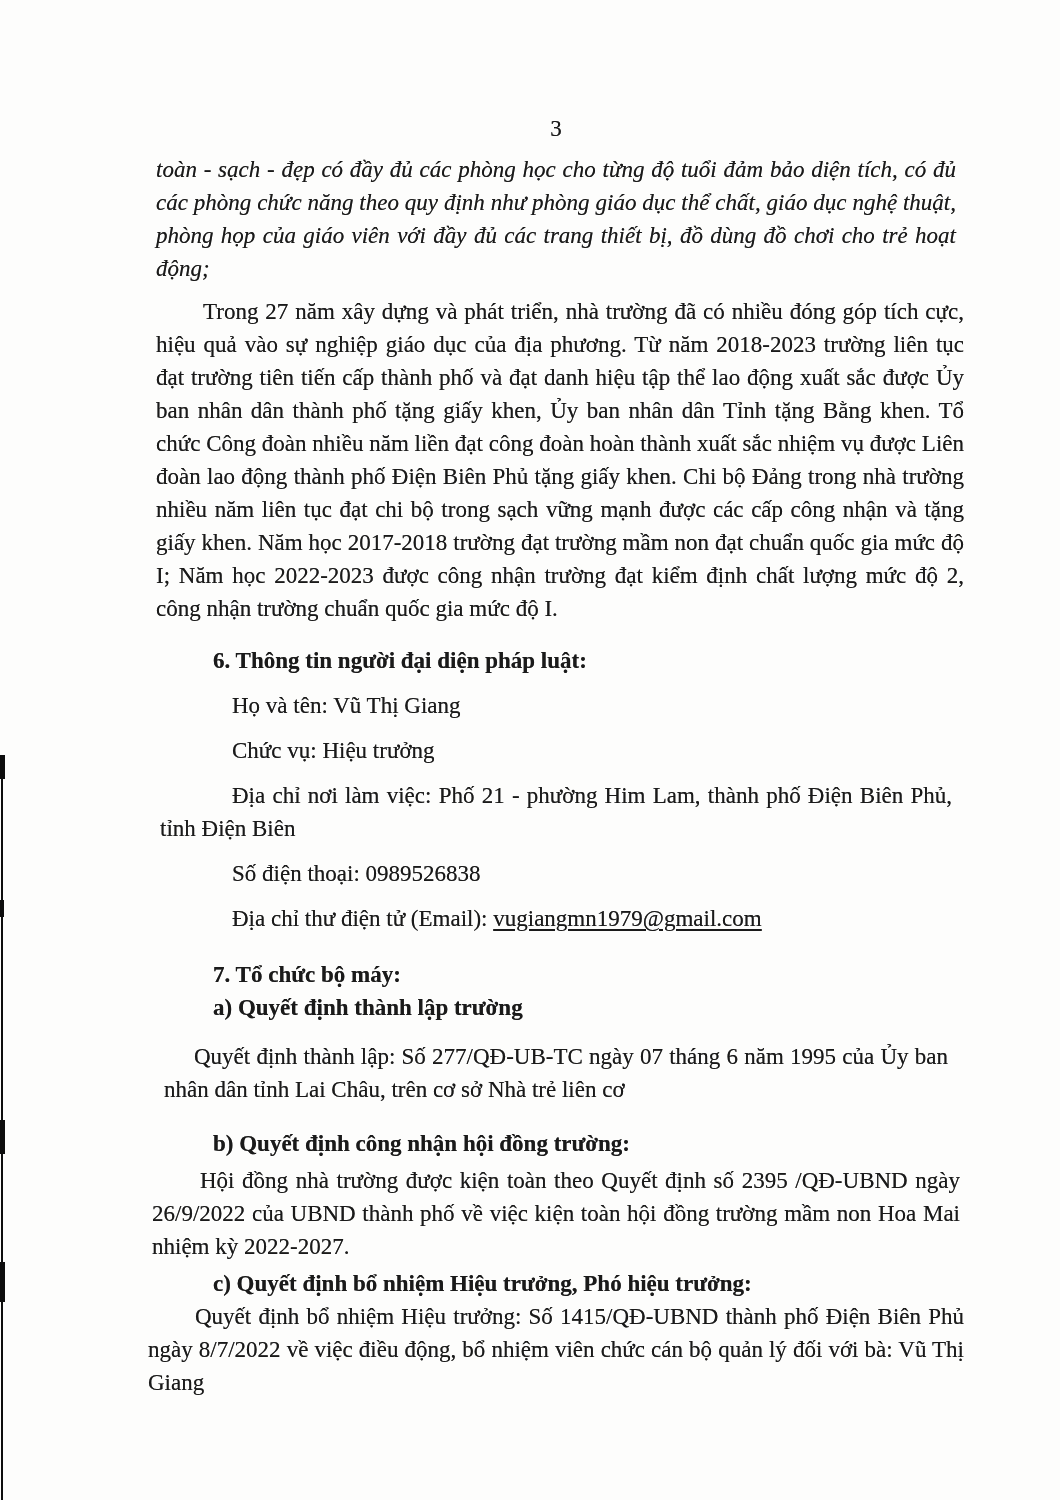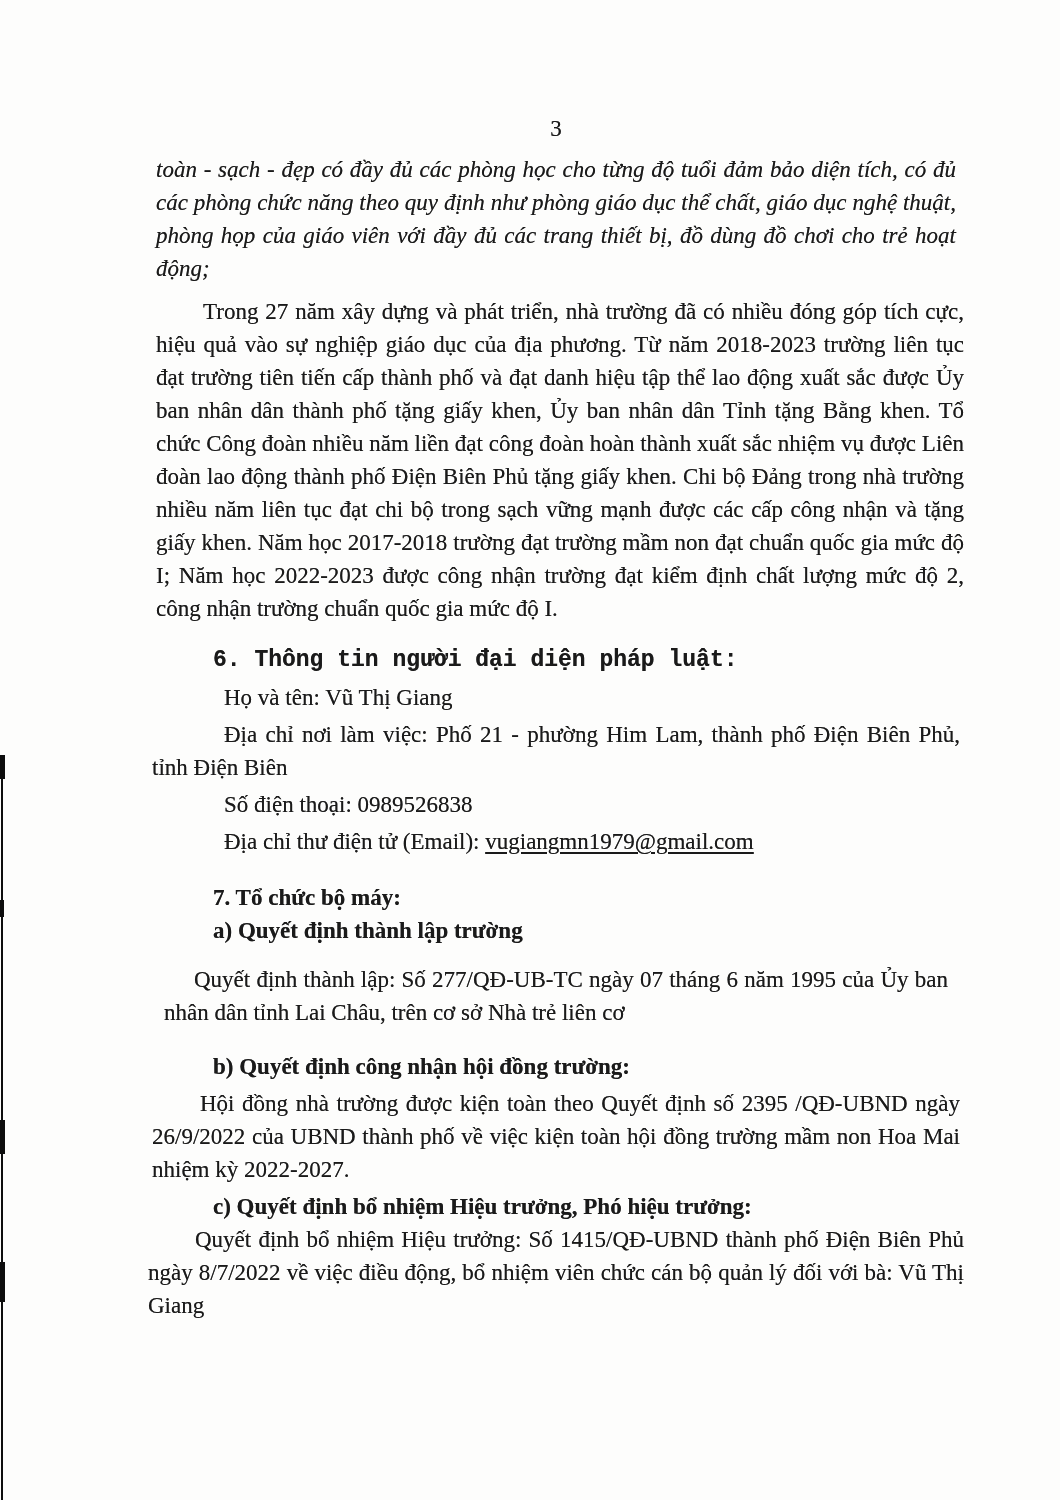--- a/index.html
+++ b/index.html
@@ -19,24 +19,24 @@
     width: 816px;
     font-size: 23px;
     line-height: 33px;
     text-align: justify;
     text-shadow: 0 0 0.6px rgba(25,25,25,0.65);
   }
   .pagenum { margin: 0; text-align: center; }
   .p-cont  { margin: 8px; font-style: italic; }
   .p-hist  { margin: 10px 0 0 8px; text-indent: 47px; }
   .hd      { font-weight: 700; text-align: left; margin: 0; padding-left: 65px; }
-  .hd-6    { margin-top: 19px; font-family: Liberation Mono, monospace; }
+  .hd-6    { margin-top: 19px; }
   .hd-7    { margin-top: 23px; }
   .hd-b    { margin-top: 21px; }
-  .info    { margin: 4px; text-indent: 72px; }
+  .info    { margin: 12px; text-indent: 72px; }
   .sub-a   { margin: 16px; text-indent: 30px; }
   .sub-b   { margin: 4px; text-indent: 48px; }
   .sub-c   { margin: 0; text-indent: 47px; }
   .email-link { text-decoration: underline; text-underline-offset: 3px; }
   .edge-line, .edge-blob {
     position: absolute;
     background: #0d0d0d;
   }
   .edge-line  { left: 1px; top: 755px; width: 2px; height: 745px; }
   .blob-1 { left: 0; top: 755px; width: 5px; height: 24px; }
@@ -59,20 +59,21 @@
 
     <p class="pagenum">3</p>
 
     <p class="p-cont">toàn - sạch - đẹp có đầy đủ các phòng học cho từng độ tuổi đảm bảo diện tích, có đủ các phòng chức năng theo quy định như phòng giáo dục thể chất, giáo dục nghệ thuật, phòng họp của giáo viên với đầy đủ các trang thiết bị, đồ dùng đồ chơi cho trẻ hoạt động;</p>
 
     <p class="p-hist">Trong 27 năm xây dựng và phát triển, nhà trường đã có nhiều đóng góp tích cực, hiệu quả vào sự nghiệp giáo dục của địa phương. Từ năm 2018-2023 trường liên tục đạt trường tiên tiến cấp thành phố và đạt danh hiệu tập thể lao động xuất sắc được Ủy ban nhân dân thành phố tặng giấy khen, Ủy ban nhân dân Tỉnh tặng Bằng khen. Tổ chức Công đoàn nhiều năm liền đạt công đoàn hoàn thành xuất sắc nhiệm vụ được Liên đoàn lao động thành phố Điện Biên Phủ tặng giấy khen. Chi bộ Đảng trong nhà trường nhiều năm liên tục đạt chi bộ trong sạch vững mạnh được các cấp công nhận và tặng giấy khen. Năm học 2017-2018 trường đạt trường mầm non đạt chuẩn quốc gia mức độ I; Năm học 2022-2023 được công nhận trường đạt kiểm định chất lượng mức độ 2, công nhận trường chuẩn quốc gia mức độ I.</p>
 
     <p class="hd hd-6">6. Thông tin người đại diện pháp luật:</p>
 
     <p class="info">Họ và tên: Vũ Thị Giang</p>
+    <p class="info">Chức vụ: Hiệu trưởng</p>
     <p class="info">Địa chỉ nơi làm việc: Phố 21 - phường Him Lam, thành phố Điện Biên Phủ, tỉnh Điện Biên</p>
     <p class="info">Số điện thoại: 0989526838</p>
     <p class="info"><span>Địa chỉ thư điện tử (Email): </span><span class="email-link">vugiangmn1979@gmail.com</span></p>
 
     <p class="hd hd-7">7. Tổ chức bộ máy:</p>
 
     <p class="hd">a) Quyết định thành lập trường</p>
     <p class="sub-a">Quyết định thành lập: Số 277/QĐ-UB-TC ngày 07 tháng 6 năm 1995 của Ủy ban nhân dân tỉnh Lai Châu, trên cơ sở Nhà trẻ liên cơ</p>
 
     <p class="hd hd-b">b) Quyết định công nhận hội đồng trường:</p>

